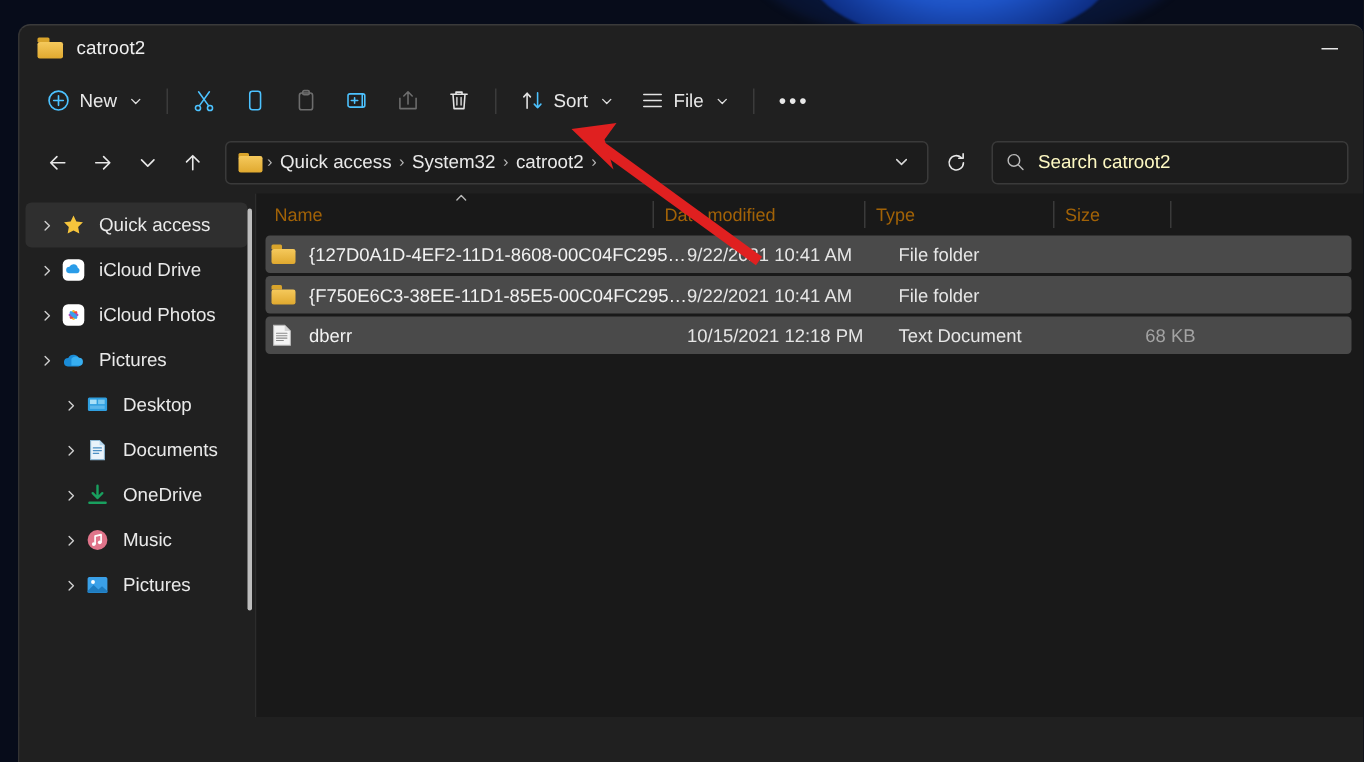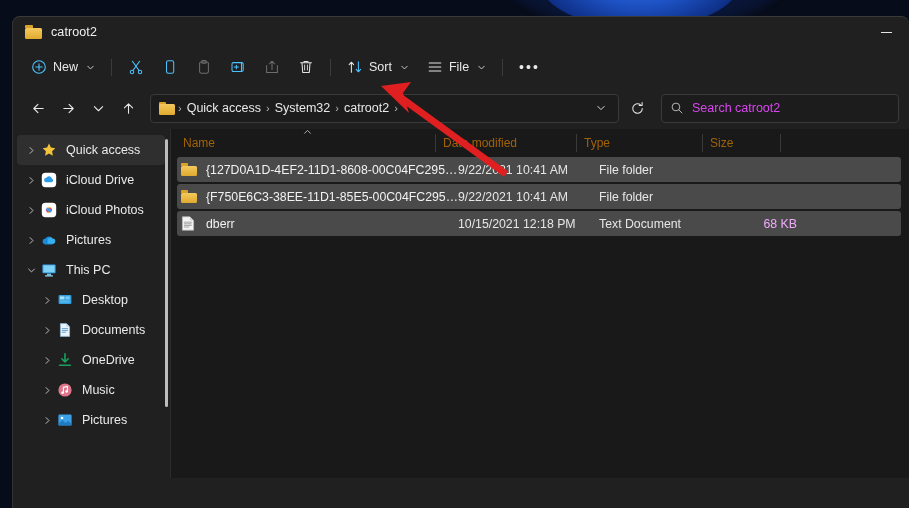--- a/index.html
+++ b/index.html
@@ -136,21 +136,21 @@
   #searchbox {
     width:238px; height:29px; flex:none;
     margin-left:9px;
     background:#1c1c1c;
     border:1px solid #3a3a3a;
     border-radius:4px;
     display:flex; align-items:center;
     padding:0 8px;
     gap:8px;
   }
-  #search-ph { color:#d946ef; font-size:12.5px; }
+  #search-ph { color:#fef9c3; font-size:12.5px; }
 
   
   #body { display:flex; height:349px; }
 
   
   #sidebar {
     width:158px; flex:none;
     background:#202020;
     position:relative;
     padding-top:6px;
@@ -197,21 +197,21 @@
     display:flex; align-items:center;
     border-radius:3px;
     margin-bottom:2px;
     padding-left:4px;
     background:#4a4a4a;
   }
   .row-ic { width:16px; height:15px; flex:none; margin-right:9px; position:relative; }
   .c-name { width:252px; flex:none; font-size:12.3px; color:#f2f2f2; white-space:nowrap; overflow:hidden; }
   .c-date { width:141px; flex:none; font-size:12.3px; color:#e6e6e6; }
   .c-type { width:126px; flex:none; font-size:12.3px; color:#e6e6e6; }
-  .c-size { width:72px; flex:none; font-size:12.3px; color:#f0abfc; text-align:right; }
+  .c-size { width:72px; flex:none; font-size:12.3px; color:#a3a3a3; text-align:right; }
 
   
   .ic-folder::before { content:""; position:absolute; left:0; top:1px; width:7px; height:3px; background:#d9a42b; border-radius:1px 1px 0 0;}
   .ic-folder::after { content:""; position:absolute; left:0; top:3.5px; width:16px; height:10.5px; border-radius:1.5px; background:linear-gradient(180deg,#f5c95c 0%,#e0a92f 100%); }
 
   
   #arrow { position:absolute; left:0; top:0; pointer-events:none; }
 </style>
 </head>
 <body>
@@ -431,34 +431,20 @@
               <path d="M3.4 1.8L6.6 5 3.4 8.2" fill="none" stroke="#cfcfcf" stroke-width="1" stroke-linecap="round" stroke-linejoin="round"></path>
             </svg>
         </span>
         <svg class="nav-ic" viewBox="0 0 16 16">
           <path d="M4.2 12.4a2.9 2.9 0 0 1 .3-5.78 3.9 3.9 0 0 1 7.25.8 2.6 2.6 0 0 1-.45 4.98z" fill="#1a8bd6"></path>
           <path d="M6.6 7.1a3.4 3.4 0 0 1 5.1-.6 2.6 2.6 0 0 1 2.6 2.6 2.6 2.6 0 0 1-2.6 2.6H6.6z" fill="#37aef0"></path>
         </svg>
         <span class="nav-lbl">Pictures</span>
       </div>
 
-      <div class="nav-item">
-        <span class="nav-exp">
-          <svg style="width:9px;height:9px" viewBox="0 0 10 10">
-              <path d="M1.8 3.4L5 6.6 8.2 3.4" fill="none" stroke="#cfcfcf" stroke-width="1" stroke-linecap="round" stroke-linejoin="round"></path>
-            </svg>
-        </span>
-        <svg class="nav-ic" viewBox="0 0 16 16">
-          <rect x="1.4" y="2.4" width="13.2" height="8.8" rx="1" fill="#3aa0e8"></rect>
-          <rect x="2.4" y="3.4" width="11.2" height="6.8" fill="#7fd1f7"></rect>
-          <rect x="6" y="11.6" width="4" height="2" fill="#6bbde8"></rect>
-          <rect x="4" y="13.2" width="8" height="1.2" rx="0.5" fill="#9ad4f2"></rect>
-        </svg>
-        <span class="nav-lbl">This PC</span>
-      </div>
 
       <div class="nav-item indent">
         <span class="nav-exp">
           <svg style="width:9px;height:9px" viewBox="0 0 10 10">
               <path d="M3.4 1.8L6.6 5 3.4 8.2" fill="none" stroke="#cfcfcf" stroke-width="1" stroke-linecap="round" stroke-linejoin="round"></path>
             </svg>
         </span>
         <svg class="nav-ic" viewBox="0 0 16 16">
           <rect x="1.6" y="3" width="12.8" height="9" rx="1" fill="#2f9fe0"></rect>
           <rect x="3" y="4.4" width="4.4" height="3" fill="#a9e0f8"></rect>

